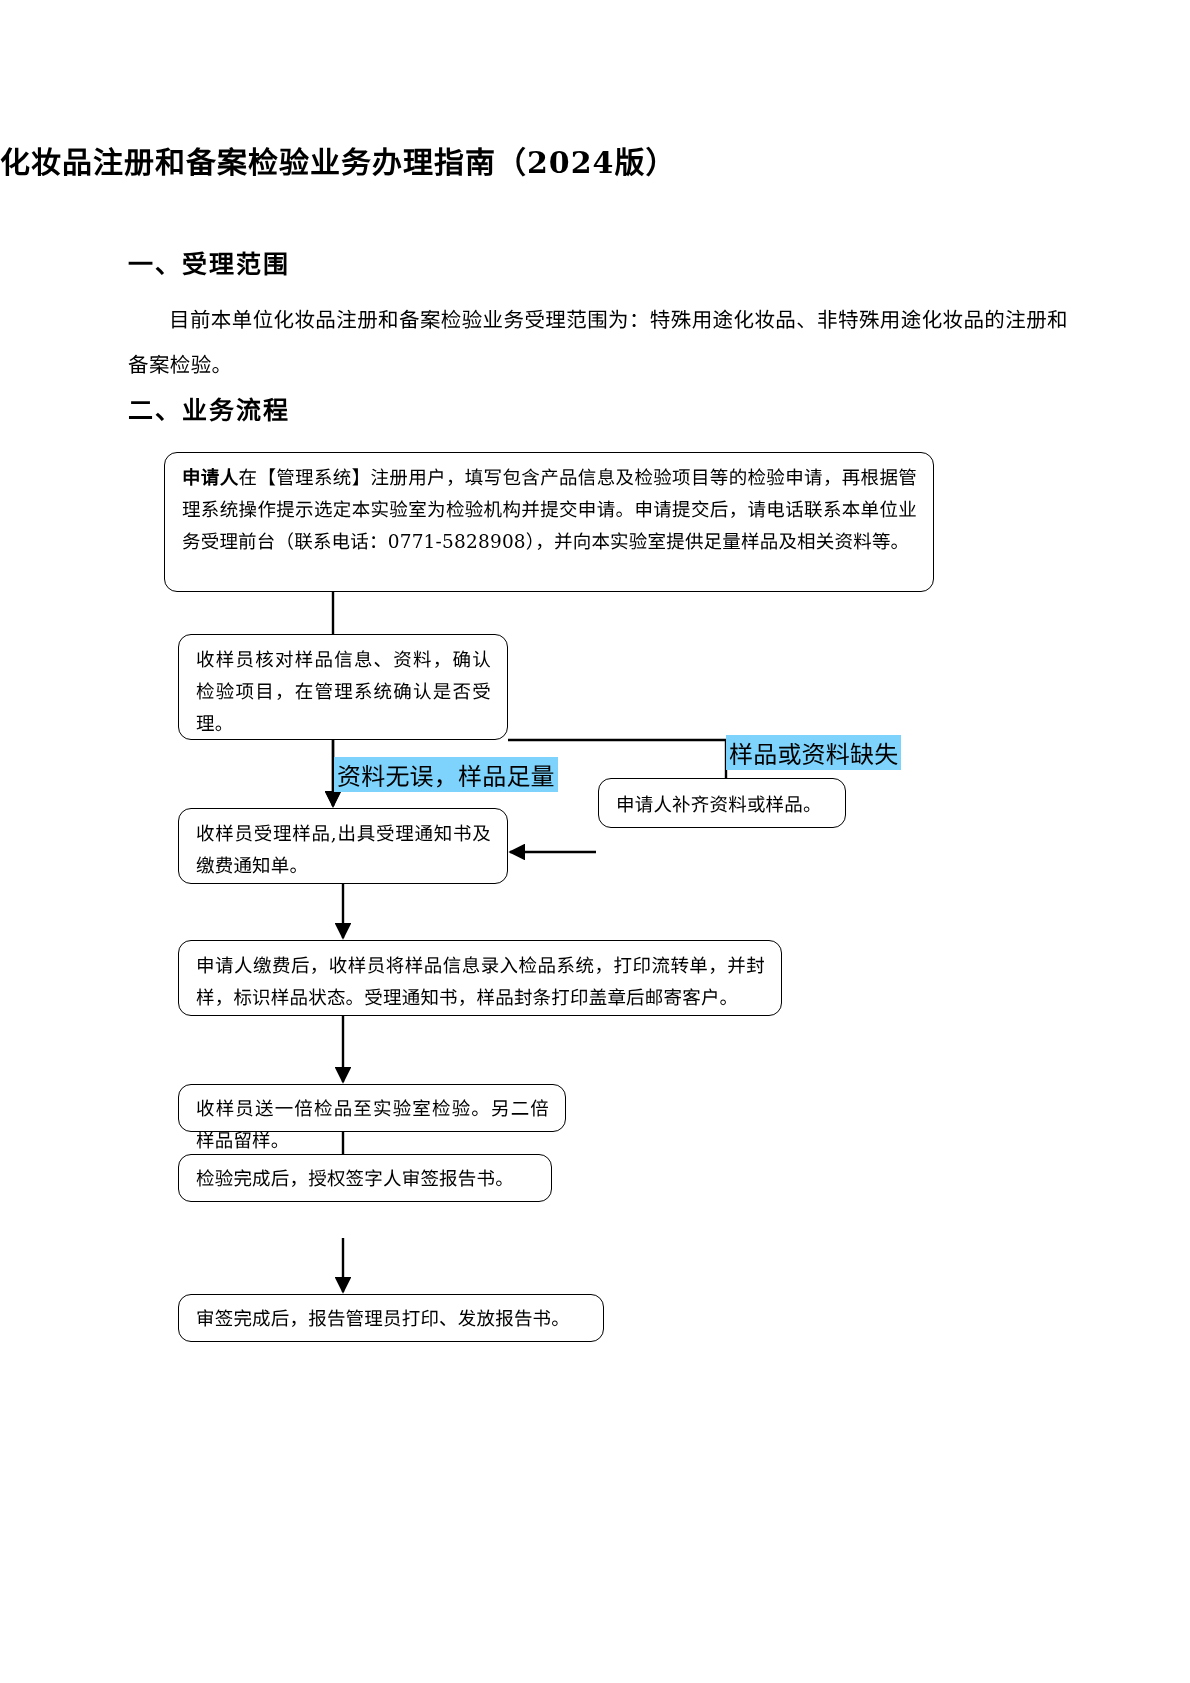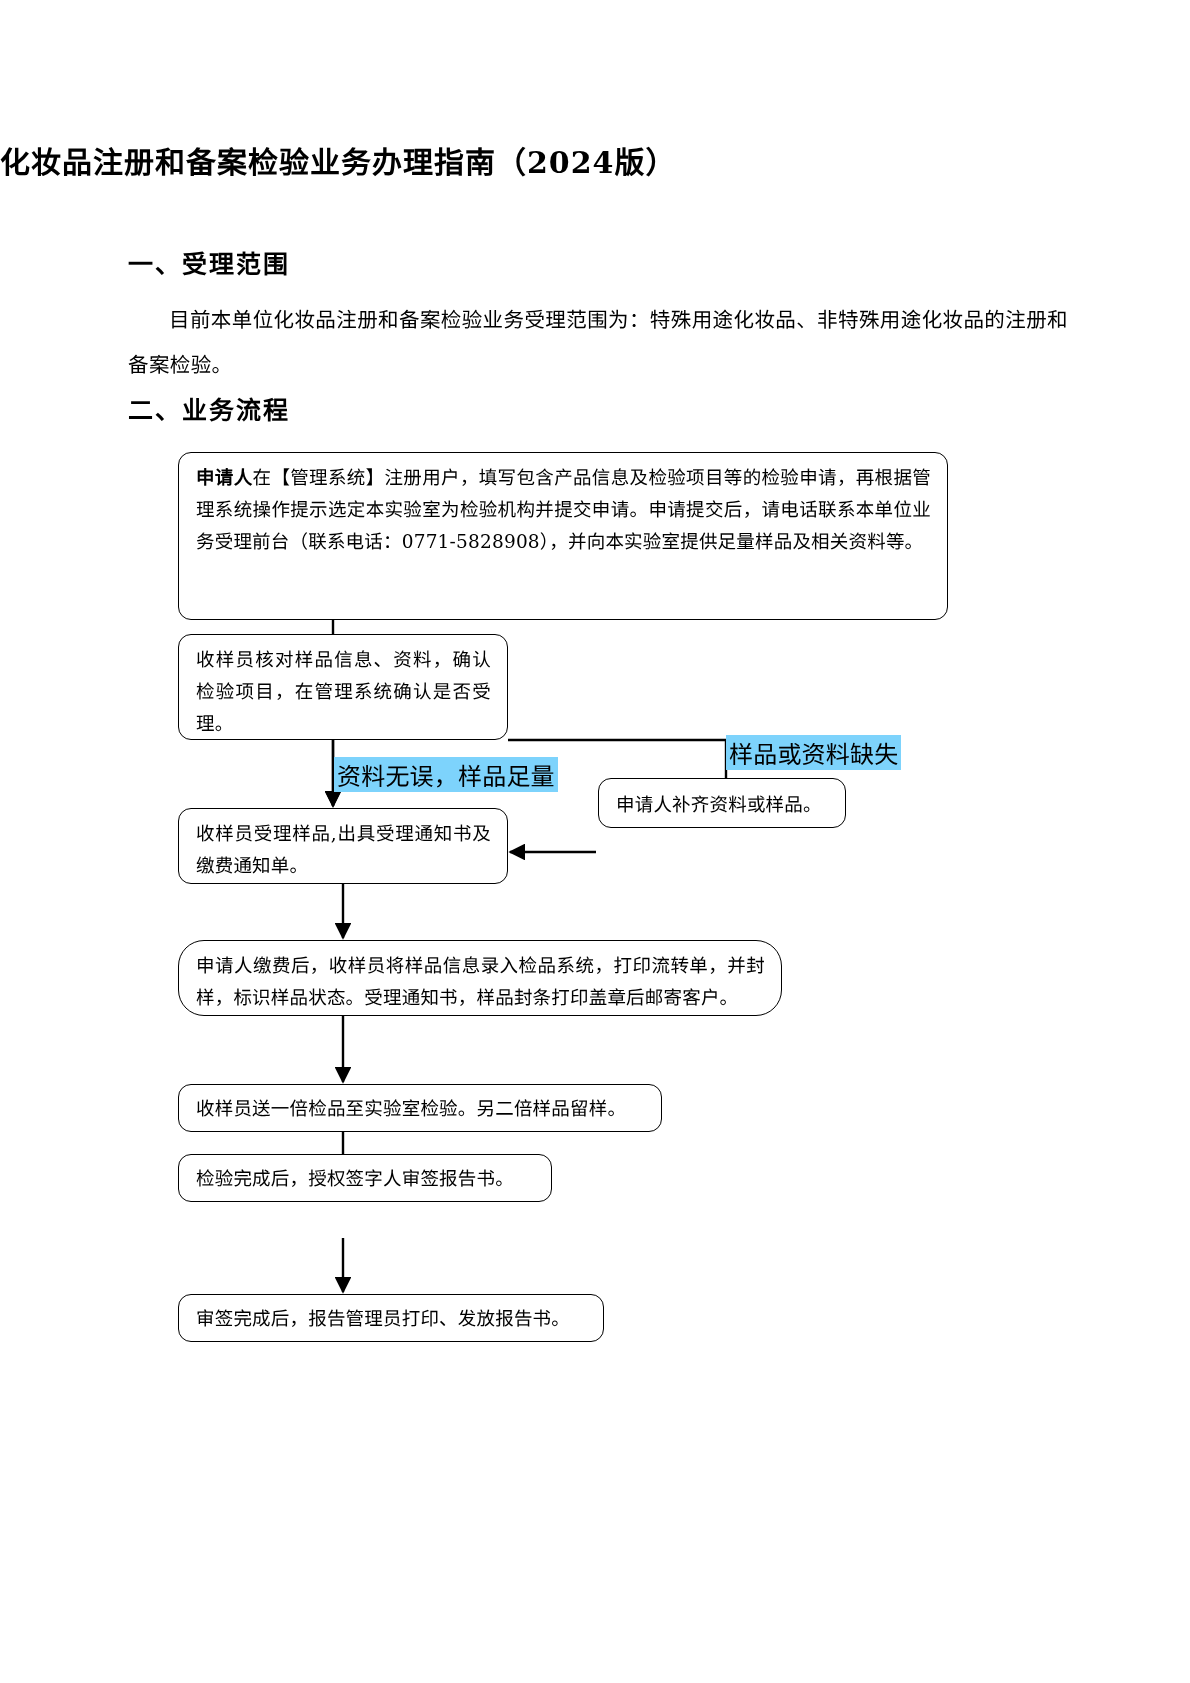--- a/index.html
+++ b/index.html
@@ -85,27 +85,27 @@
     border-radius: 13px;
     background: #ffffff;
     font-size: 18.5px;
     line-height: 32px;
     letter-spacing: 0.2px;
     padding: 9px 16px 9px 17px;
     text-align: justify;
   }
   .fbox b { font-weight: bold; }
 
-  #box-1 { left: 178px; top: 452px; width: 770px; height: 168px; }
+  #box-1 { left: 164px; top: 452px; width: 770px; height: 140px; }
   #box-2 { left: 178px; top: 634px; width: 330px; height: 106px; }
   #box-3 { left: 178px; top: 808px; width: 330px; height: 76px; }
   #box-4 { left: 598px; top: 778px; width: 248px; height: 50px;
            padding-top: 10px; }
-  #box-5 { left: 178px; top: 940px; width: 604px; height: 76px; border-radius: 26px; }
-  #box-6 { left: 178px; top: 1084px; width: 484px; height: 48px;
+  #box-5 { left: 178px; top: 940px; width: 604px; height: 76px; }
+  #box-6 { left: 178px; top: 1084px; width: 388px; height: 48px;
            padding-top: 8px; }
   #box-7 { left: 178px; top: 1154px; width: 374px; height: 48px;
            padding-top: 8px; }
   #box-8 { left: 178px; top: 1294px; width: 426px; height: 48px;
            padding-top: 8px; }
 
   
   .edge-label {
     position: absolute;
     font-size: 24px;

